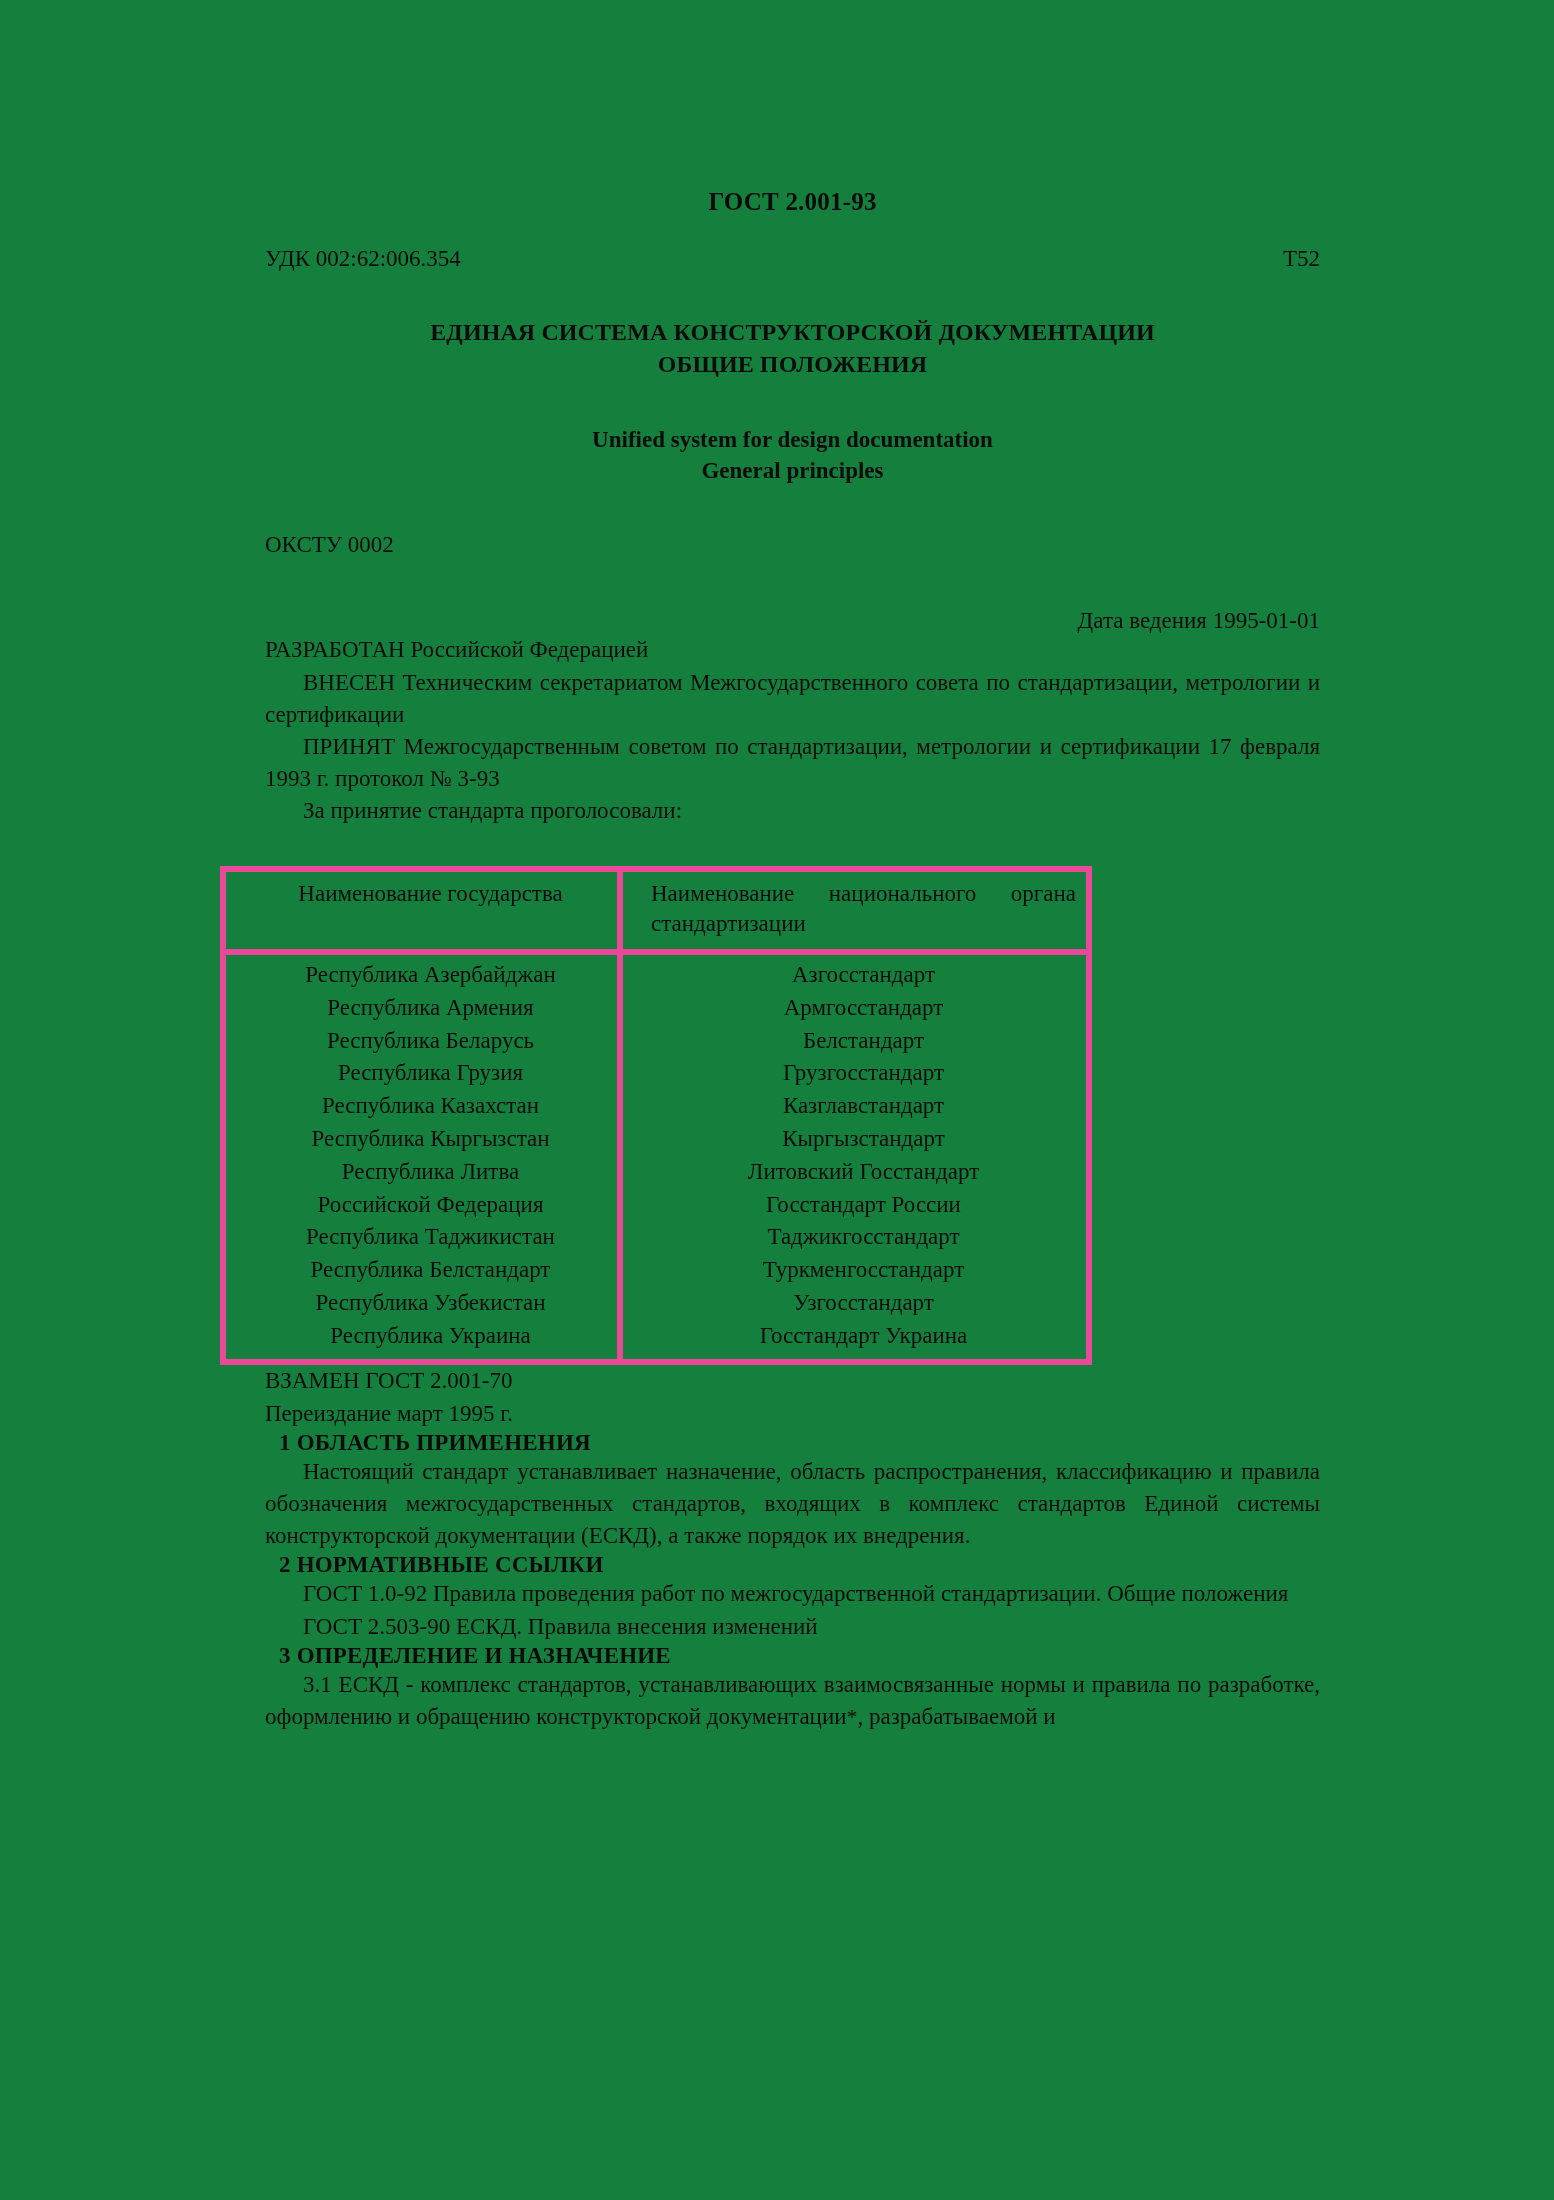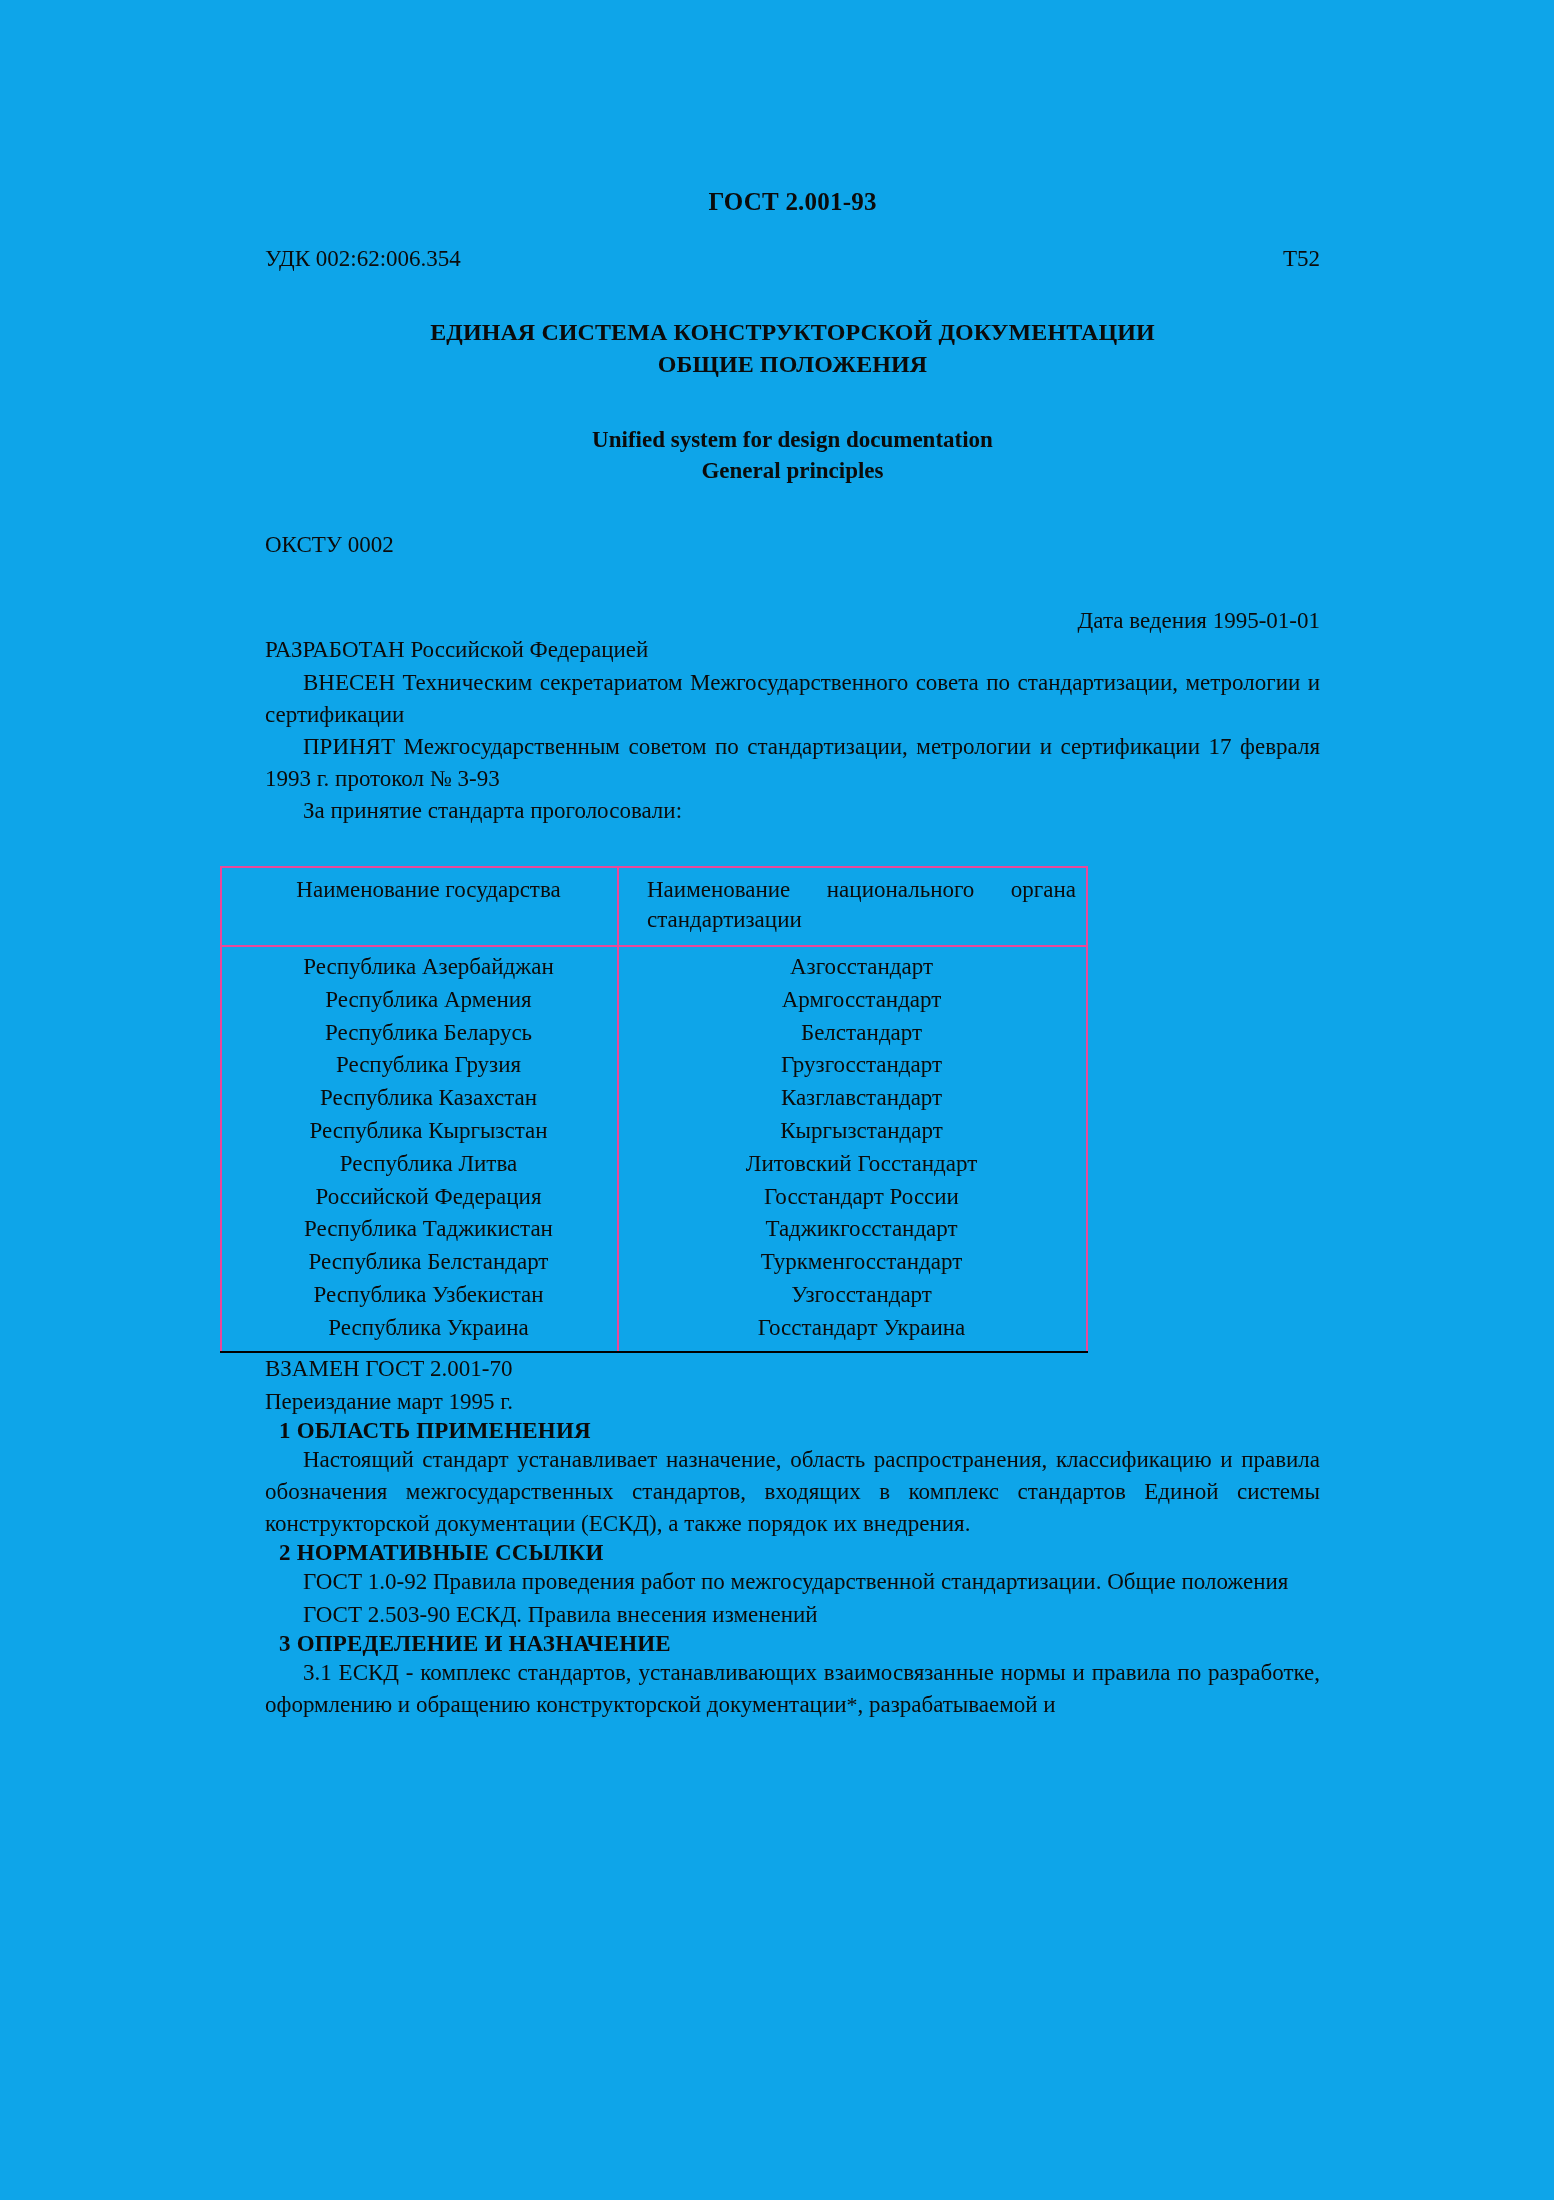--- a/index.html
+++ b/index.html
@@ -5,21 +5,21 @@
   html, body {
     margin: 0;
     padding: 0;
     background: #ffffff;
   }
   .page {
     position: relative;
     width: 1554px;
     height: 2200px;
     margin: 0 auto;
-    background: #0ea5e9;
+    background: #15803d;
     font-family: "Liberation Serif", "DejaVu Serif", serif;
     color: #0b0b0b;
     overflow: hidden;
   }
   .content {
     position: absolute;
     left: 265px;
     top: 0;
     width: 1055px;
   }
@@ -98,21 +98,21 @@
   }
   table.vote {
     border-collapse: collapse;
     width: 866px;
     table-layout: fixed;
     font-size: 23px;
   }
   table.vote,
   table.vote th,
   table.vote td {
-    border: 2px solid #ec4899;
+    border: 6px solid #ec4899;
   }
   table.vote th {
     font-weight: normal;
     text-align: left;
     vertical-align: top;
     padding: 7px 10px 9px 28px;
     line-height: 1.34;
   }
   table.vote th.h-left { text-align: center; }
   table.vote th.h-right { text-align: justify; text-align-last: left; }

